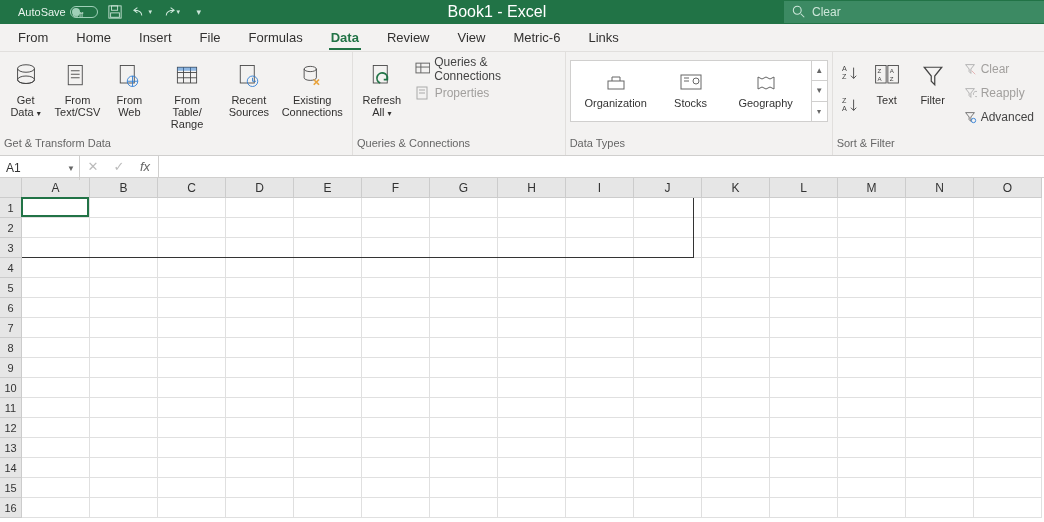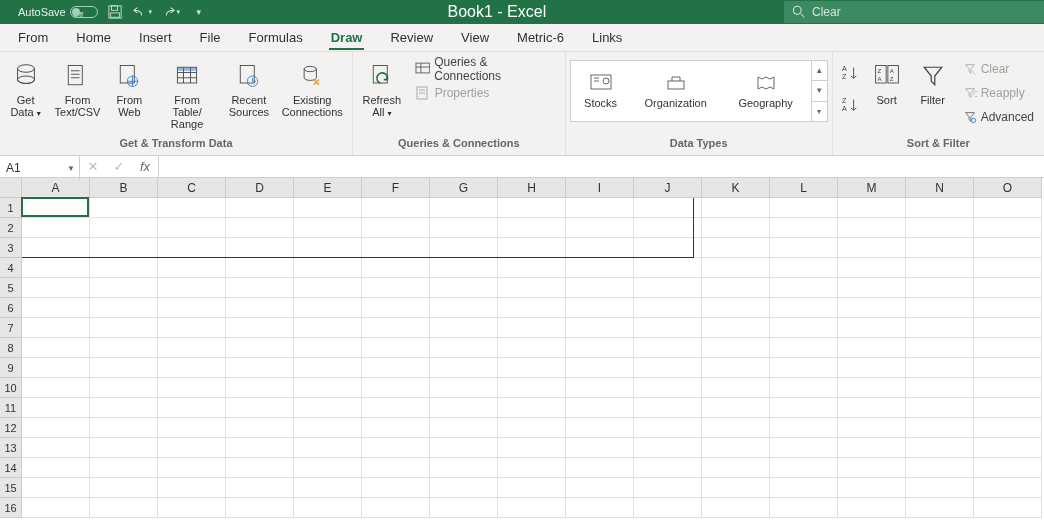--- a/index.html
+++ b/index.html
@@ -19,21 +19,21 @@
 
 .tabs { height: 28px; background: #f3f2f1; display: flex; align-items: center; padding: 0 4px; gap: 0; border-bottom: 1px solid #e1dfdd; }
 .tab { padding: 0 14px; height: 28px; display: flex; align-items: center; font-size: 13px; color: #323130; cursor: pointer; }
 .tab.active { font-weight: 600; color: #217346; position: relative; }
 .tab.active::after { content: ""; position: absolute; bottom: 2px; left: 12px; right: 12px; height: 2px; background: #217346; }
 
 
 .ribbon { height: 104px; background: #f3f2f1; display: flex; border-bottom: 1px solid #d0cfce; }
 .group { height: 100%; border-right: 1px solid #e1dfdd; display: flex; flex-direction: column; padding: 2px 4px 0; }
 .group-body { flex: 1; display: flex; align-items: flex-start; gap: 2px; padding-top: 4px; }
-.group-label { height: 18px; text-align: center; font-size: 11px; color: #666; font-weight: bold; }
+.group-label { height: 18px; text-align: left; font-size: 11px; color: #666; }
 .rbtn { display: flex; flex-direction: column; align-items: center; justify-content: flex-start; padding: 2px 6px; gap: 2px; min-width: 40px; cursor: pointer; }
 .rbtn .ic { width: 32px; height: 32px; display: flex; align-items: center; justify-content: center; }
 .rbtn .lbl { font-size: 11px; text-align: center; line-height: 12px; color: #323130; }
 .rhbtn { display: flex; align-items: center; gap: 4px; padding: 2px 6px; font-size: 12px; color: #444; cursor: pointer; height: 22px; }
 .rhbtn.disabled { color: #a19f9d; cursor: default; }
 .col { display: flex; flex-direction: column; gap: 2px; }
 .gallery { display: flex; border: 1px solid #d0cfce; background: #fff; height: 62px; margin-top: 2px; }
 .gal-item { width: 90px; display: flex; flex-direction: column; align-items: center; justify-content: center; gap: 4px; font-size: 11px; }
 .gal-scroll { width: 16px; display: flex; flex-direction: column; border-left: 1px solid #d0cfce; }
 .gal-scroll div { flex: 1; display: flex; align-items: center; justify-content: center; font-size: 8px; color: #666; border-bottom: 1px solid #d0cfce; }
@@ -100,21 +100,21 @@
     <span style="color:#cde7da">Clear</span>
   </div>
 </div>
 
 <div class="tabs" id="tabs">
     <div class="tab">From</div>
     <div class="tab">Home</div>
     <div class="tab">Insert</div>
     <div class="tab">File</div>
     <div class="tab">Formulas</div>
-    <div class="tab active">Draw</div>
+    <div class="tab active">Data</div>
     <div class="tab">Review</div>
     <div class="tab">View</div>
     <div class="tab">Metric-6</div>
     <div class="tab">Links</div>
   </div>
 
 <div class="ribbon">
 
   <div class="group">
     <div class="group-body">
@@ -223,35 +223,35 @@
           <span>Properties</span>
         </div>
       </div>
     </div>
     <div class="group-label">Queries &amp; Connections</div>
   </div>
 
   <div class="group">
     <div class="group-body">
       <div class="gallery">
+        <div class="gal-item">
+          <svg width="24" height="20" viewBox="0 0 24 20">
+              <rect x="4" y="8" width="16" height="8" fill="none" stroke="#666"></rect>
+              <path d="M8 8 V4 H16 V8" fill="none" stroke="#666"></path>
+            </svg>
+          <span>Organization</span>
+        </div>
         <div class="gal-item" style="width:60px">
           <svg width="24" height="20" viewBox="0 0 24 20">
               <rect x="2" y="2" width="20" height="14" fill="none" stroke="#666"></rect>
               <line x1="5" y1="5" x2="10" y2="5" stroke="#666"></line>
               <line x1="5" y1="8" x2="10" y2="8" stroke="#666"></line>
               <circle cx="17" cy="8" r="3" fill="none" stroke="#666"></circle>
             </svg>
           <span>Stocks</span>
-        </div>
-        <div class="gal-item">
-          <svg width="24" height="20" viewBox="0 0 24 20">
-              <rect x="4" y="8" width="16" height="8" fill="none" stroke="#666"></rect>
-              <path d="M8 8 V4 H16 V8" fill="none" stroke="#666"></path>
-            </svg>
-          <span>Organization</span>
         </div>
         <div class="gal-item">
           <svg width="24" height="20" viewBox="0 0 24 20">
               <path d="M4 4 L8 6 L12 4 L16 6 L20 4 V16 L16 14 L12 16 L8 14 L4 16 Z" fill="none" stroke="#666"></path>
             </svg>
           <span>Geography</span>
         </div>
         <div class="gal-scroll">
           <div>▲</div>
           <div>▼</div>
@@ -284,21 +284,21 @@
         <div class="ic">
             <svg width="28" height="28" viewBox="0 0 32 32">
               <rect x="3" y="4" width="12" height="20" fill="none" stroke="#444"></rect>
               <text x="5" y="12" font-size="7" fill="#444">Z</text>
               <text x="5" y="22" font-size="7" fill="#444">A</text>
               <rect x="17" y="4" width="12" height="20" fill="none" stroke="#444"></rect>
               <text x="19" y="12" font-size="7" fill="#444">A</text>
               <text x="19" y="22" font-size="7" fill="#444">Z</text>
             </svg>
           </div>
-        <div class="lbl">Sort</div>
+        <div class="lbl">Text</div>
       </div>
       <div class="rbtn">
         <div class="ic">
             <svg width="28" height="28" viewBox="0 0 32 32">
               <path d="M6 6 H26 L18 16 V26 L14 22 V16 Z" fill="none" stroke="#444" stroke-width="1.4"></path>
             </svg>
           </div>
         <div class="lbl">Filter</div>
       </div>
       <div class="col">

